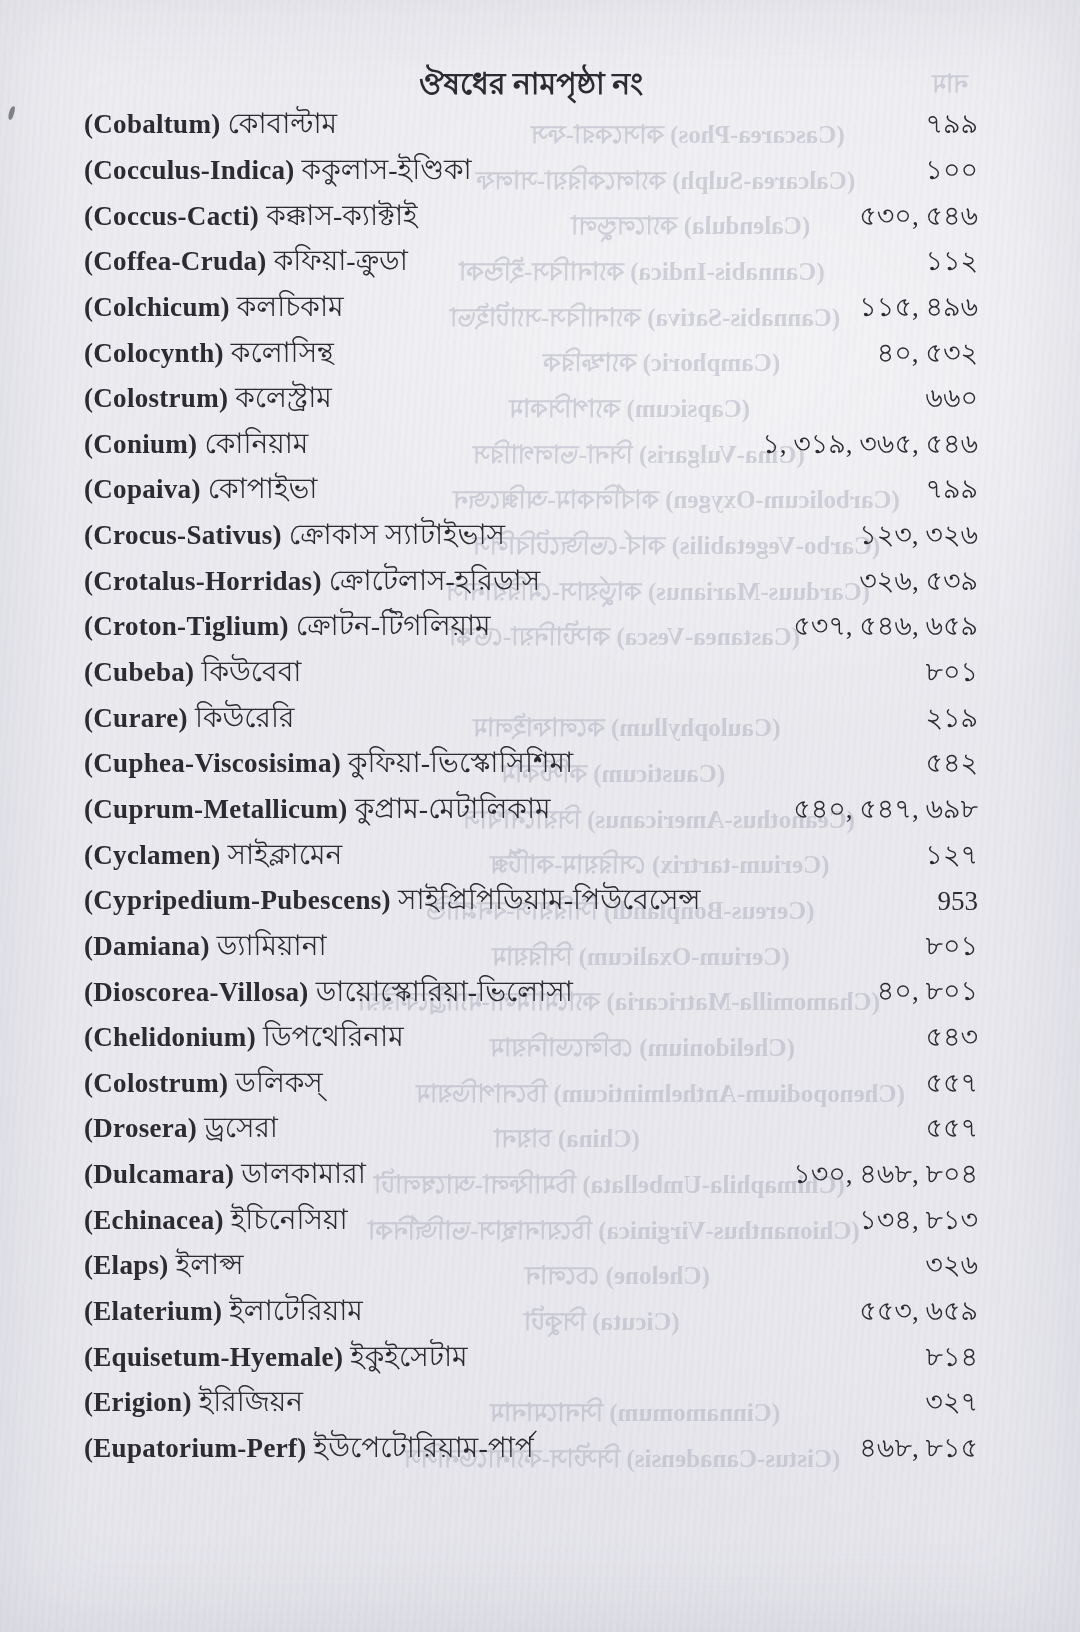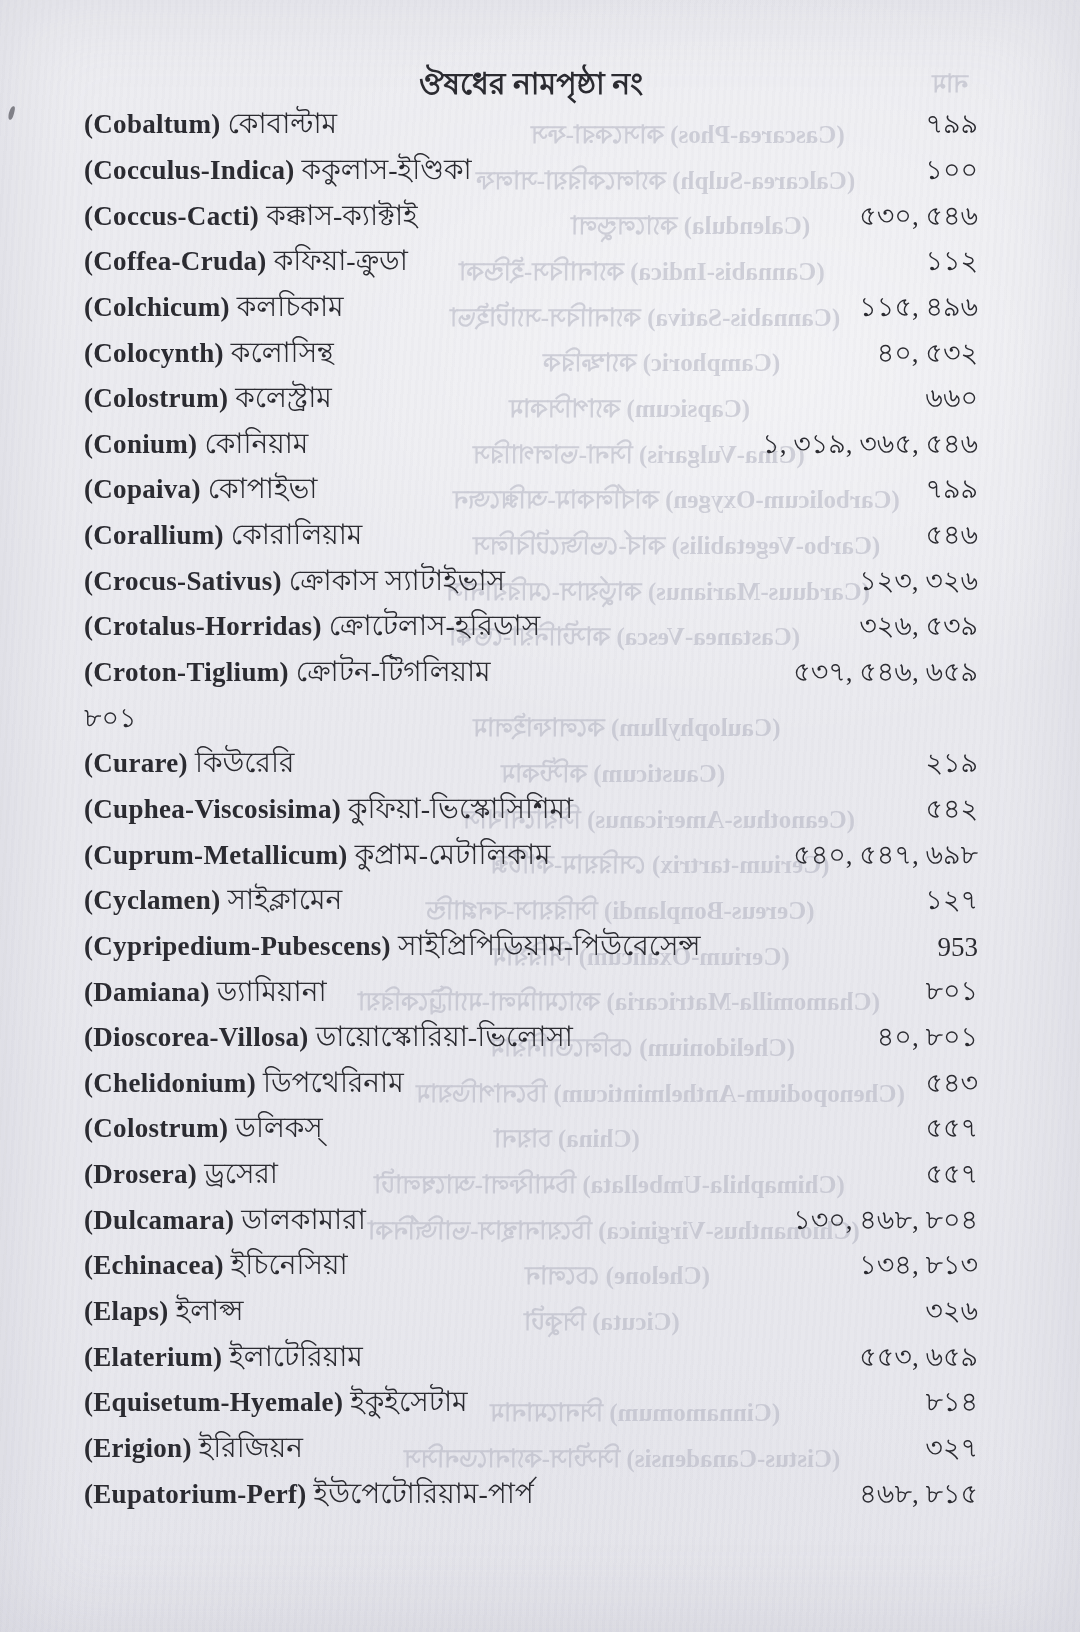--- a/index.html
+++ b/index.html
@@ -130,36 +130,33 @@
       </div>
       <div class="row">
         <span><span class="latin">(Conium)</span><span class="bn"> কোনিয়াম</span></span>
         <span class="pg">১, ৩১৯, ৩৬৫, ৫৪৬</span>
       </div>
       <div class="row">
         <span><span class="latin">(Copaiva)</span><span class="bn"> কোপাইভা</span></span>
         <span class="pg">৭৯৯</span>
       </div>
       <div class="row">
-        <span><span class="latin">(Corallium)</span><span class="bn"> কোরালিয়াম</span></span>
-        <span class="pg">৫৪৬</span>
-      </div>
-      <div class="row">
         <span><span class="latin">(Crocus-Sativus)</span><span class="bn"> ক্রোকাস স্যাটাইভাস</span></span>
         <span class="pg">১২৩, ৩২৬</span>
       </div>
       <div class="row">
         <span><span class="latin">(Crotalus-Horridas)</span><span class="bn"> ক্রোটেলাস-হরিডাস</span></span>
         <span class="pg">৩২৬, ৫৩৯</span>
       </div>
       <div class="row">
         <span><span class="latin">(Croton-Tiglium)</span><span class="bn"> ক্রোটন-টিগলিয়াম</span></span>
         <span class="pg">৫৩৭, ৫৪৬, ৬৫৯</span>
       </div>
       <div class="row">
+        <span><span class="latin">(Cubeba)</span><span class="bn"> কিউবেবা</span></span>
         <span class="pg">৮০১</span>
       </div>
       <div class="row">
         <span><span class="latin">(Curare)</span><span class="bn"> কিউরেরি</span></span>
         <span class="pg">২১৯</span>
       </div>
       <div class="row">
         <span><span class="latin">(Cuphea-Viscosisima)</span><span class="bn"> কুফিয়া-ভিস্কোসিশিমা</span></span>
         <span class="pg">৫৪২</span>
       </div>

